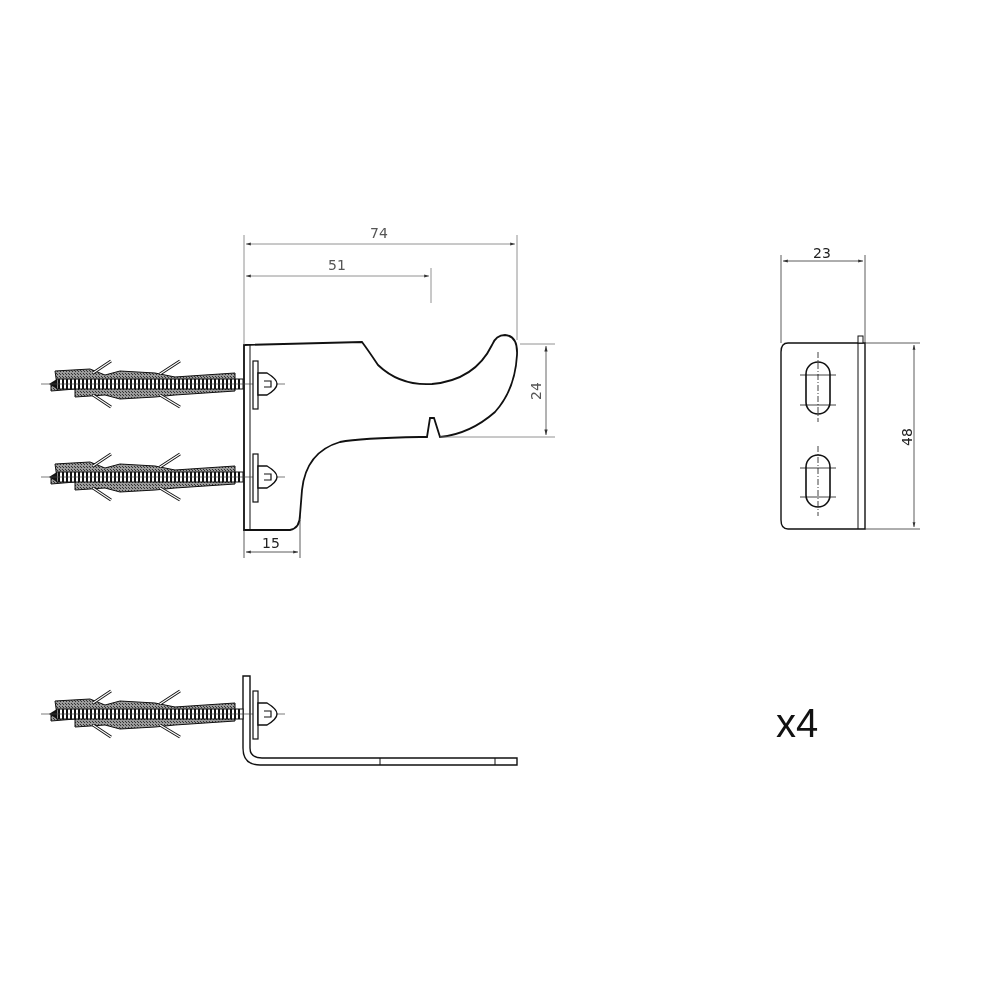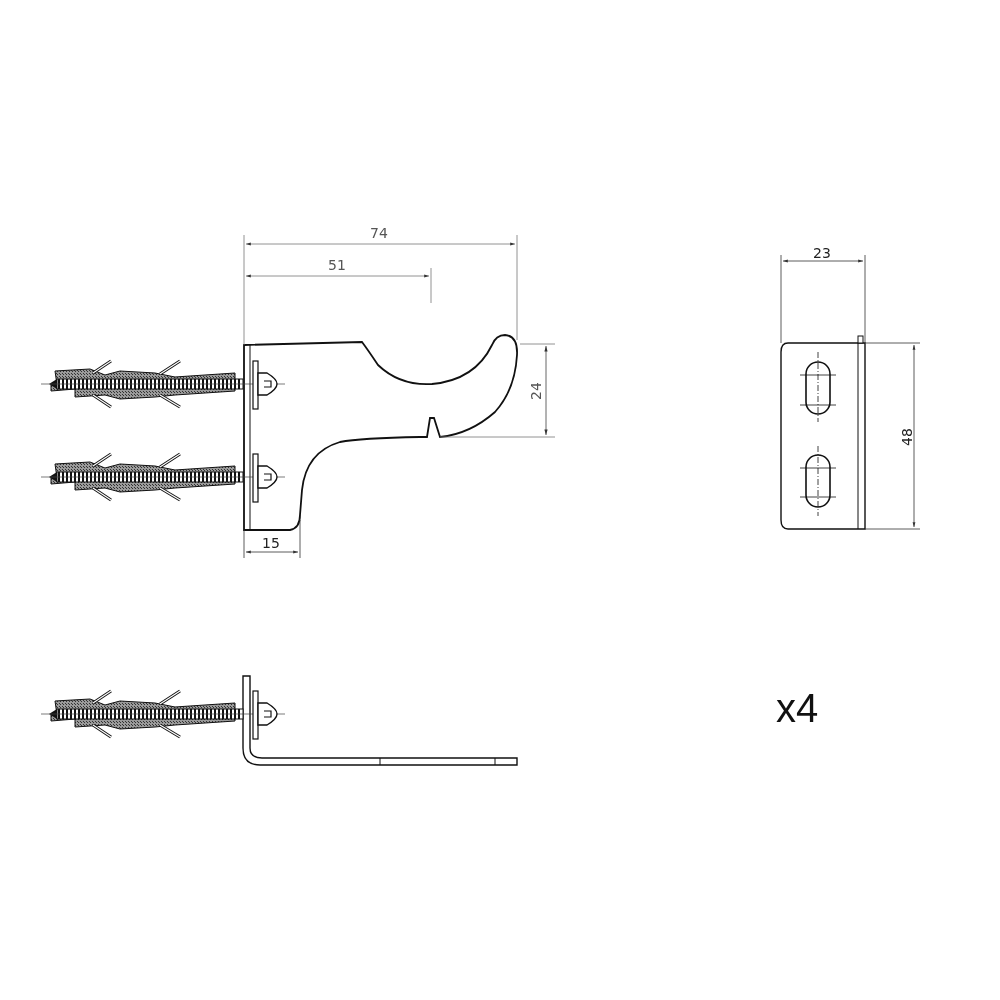--- a/index.html
+++ b/index.html
@@ -1,20 +1,20 @@
 <!DOCTYPE html>
 <html><head>
 <meta charset="utf-8">
 <style>
   html, body { margin: 0; padding: 0; background: #ffffff; }
   body { width: 1000px; height: 1000px; position: relative; overflow: hidden; font-family: "DejaVu Sans", sans-serif; }
   svg { position: absolute; left: 0; top: 0; }
   .dim-text { font-family: "DejaVu Sans", sans-serif; font-size: 14px; fill: #555555; }
   .dim-text-dark { font-family: "DejaVu Sans", sans-serif; font-size: 14px; fill: #222222; }
-  .qty { position: absolute; left: 776px; top: 688px; font-family: "Liberation Sans", sans-serif; font-size: 40px; color: #111111; line-height: 1; }
+  .qty { position: absolute; left: 776px; top: 703px; font-family: "Liberation Sans", sans-serif; font-size: 40px; color: #111111; line-height: 1; }
 </style>
 </head>
 <body>
 
 <svg width="1000" height="1000" viewBox="0 0 1000 1000">
   <defs>
     <pattern id="hatch" width="3" height="3" patternUnits="userSpaceOnUse">
       <rect width="3" height="3" fill="#9a9a9a"></rect>
       <rect width="1" height="1" fill="#333"></rect>
       <rect x="2" y="2" width="1" height="1" fill="#333"></rect>

